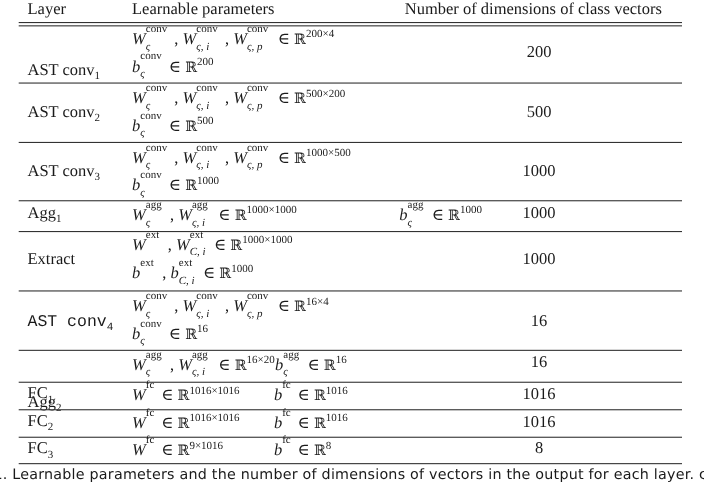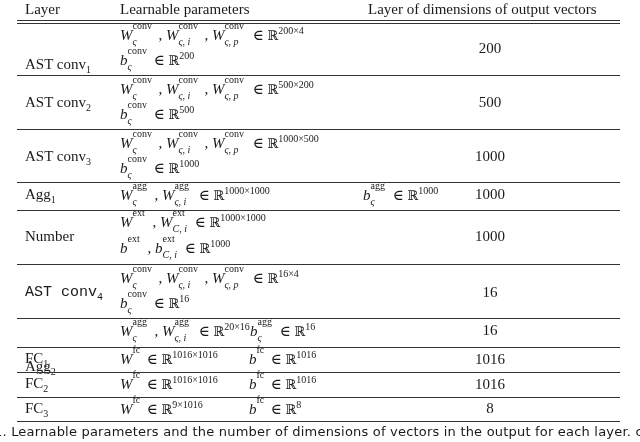--- a/index.html
+++ b/index.html
@@ -18,21 +18,21 @@
   .ss .up { position:absolute; left:100%; top:-7px; font-size:10px; font-style:normal; }
   .ss .dn { position:absolute; left:100%; top:9px; font-size:10px; font-style:italic; }
   .caption { position:absolute; left:-6px; top:424px; font-family:"DejaVu Sans",sans-serif;
              font-size:13px; white-space:nowrap; letter-spacing:0.2px; }
 </style>
 </head>
 <body>
 
 <div class="hdr" style="left:25px;">Layer</div>
 <div class="hdr" style="left:120px;">Learnable parameters</div>
-<div class="hdr" style="left:368px;">Layer of dimensions of output vectors</div>
+<div class="hdr" style="left:368px;">Number of dimensions of class vectors</div>
 
 <div class="rule" style="top:20px;"></div>
 <div class="rule" style="top:23px;"></div>
 
 <div>
   <div class="cell layer" style="top:56px;"><span>AST conv</span><sub>1</sub></div>
   <div class="cell p" style="top:26px;">
     <span class="ss m">W<span class="up">conv</span><span class="dn">ς</span></span><span style="margin-left:26px">, </span><span class="ss m">W<span class="up">conv</span><span class="dn">ς, i</span></span><span style="margin-left:26px">, </span><span class="ss m">W<span class="up">conv</span><span class="dn">ς, p</span></span><span style="margin-left:28px">∈</span> <span class="bb">ℝ</span><sup>200×4</sup>
   </div>
   <div class="cell p" style="top:51px;">
@@ -72,21 +72,21 @@
     <span class="ss m">W<span class="up">agg</span><span class="dn">ς</span></span><span style="margin-left:22px">, </span><span class="ss m">W<span class="up">agg</span><span class="dn">ς, i</span></span><span style="margin-left:24px">∈</span> <span class="bb">ℝ</span><sup>1000×1000</sup>
   </div>
   <div class="cell" style="top:186px; left:363px;">
     <span class="ss m">b<span class="up">agg</span><span class="dn">ς</span></span><span style="margin-left:22px">∈</span> <span class="bb">ℝ</span><sup>1000</sup>
   </div>
   <div class="cell dim" style="top:186px;">1000</div>
 </div>
 <div class="rule" style="top:210px;"></div>
 
 <div>
-  <div class="cell layer" style="top:228px;">Number</div>
+  <div class="cell layer" style="top:228px;">Extract</div>
   <div class="cell p" style="top:213px;">
     <span class="ss m">W<span class="up">ext</span></span><span style="margin-left:20px">, </span><span class="ss m">W<span class="up">ext</span><span class="dn">C, i</span></span><span style="margin-left:22px">∈</span> <span class="bb">ℝ</span><sup>1000×1000</sup>
   </div>
   <div class="cell p" style="top:239px;">
     <span class="ss m">b<span class="up">ext</span></span><span style="margin-left:20px">, </span><span class="ss m">b<span class="up">ext</span><span class="dn">C, i</span></span><span style="margin-left:22px">∈</span> <span class="bb">ℝ</span><sup>1000</sup>
   </div>
   <div class="cell dim" style="top:228px;">1000</div>
 </div>
 <div class="rule" style="top:264px;"></div>
 
@@ -98,21 +98,21 @@
   <div class="cell p" style="top:294px;">
     <span class="ss m">b<span class="up">conv</span><span class="dn">ς</span></span><span style="margin-left:26px">∈</span> <span class="bb">ℝ</span><sup>16</sup>
   </div>
   <div class="cell dim" style="top:284px;">16</div>
 </div>
 <div class="rule" style="top:318px;"></div>
 
 <div>
   <div class="cell layer" style="top:322px;margin-top:36px;"><span>Agg</span><sub>2</sub></div>
   <div class="cell p" style="top:322px;">
-    <span class="ss m">W<span class="up">agg</span><span class="dn">ς</span></span><span style="margin-left:22px">, </span><span class="ss m">W<span class="up">agg</span><span class="dn">ς, i</span></span><span style="margin-left:24px">∈</span> <span class="bb">ℝ</span><sup>20×16</sup>
+    <span class="ss m">W<span class="up">agg</span><span class="dn">ς</span></span><span style="margin-left:22px">, </span><span class="ss m">W<span class="up">agg</span><span class="dn">ς, i</span></span><span style="margin-left:24px">∈</span> <span class="bb">ℝ</span><sup>16×20</sup>
   </div>
   <div class="cell" style="top:322px; left:250px;">
     <span class="ss m">b<span class="up">agg</span><span class="dn">ς</span></span><span style="margin-left:22px">∈</span> <span class="bb">ℝ</span><sup>16</sup>
   </div>
   <div class="cell dim" style="top:322px;">16</div>
 </div>
 <div class="rule" style="top:347px;"></div>
 
 <div>
   <div class="cell layer" style="top:350px;"><span>FC</span><sub>1</sub></div>

